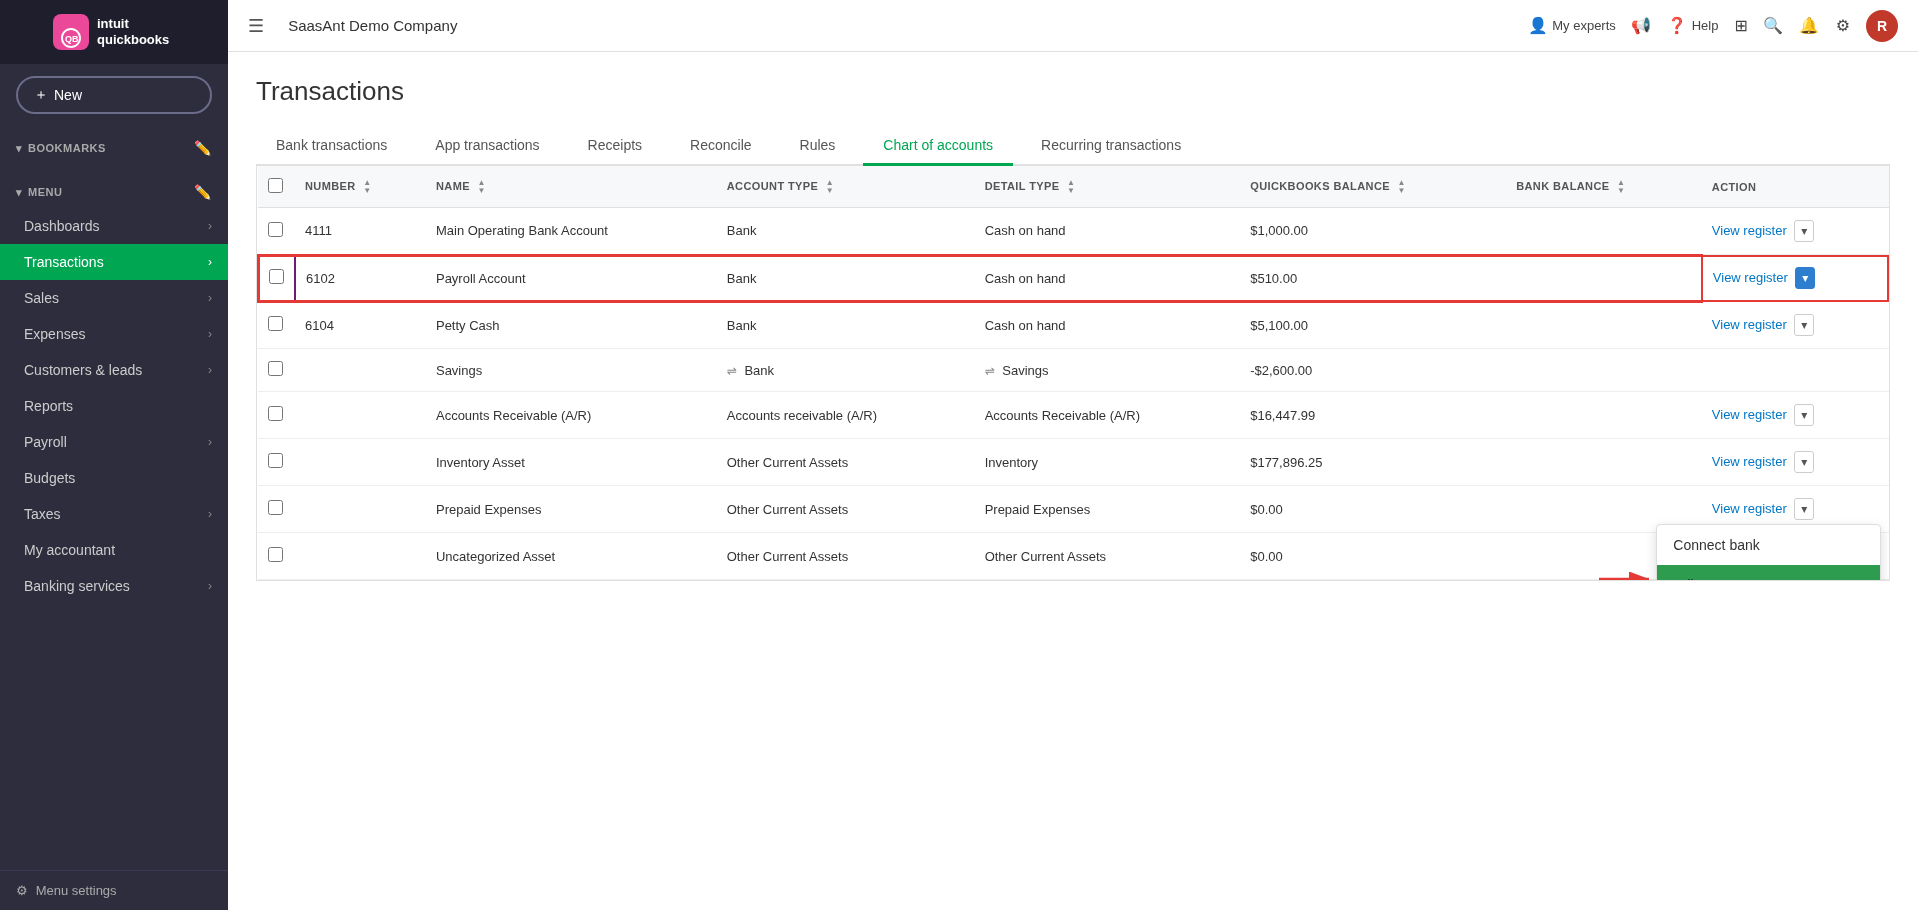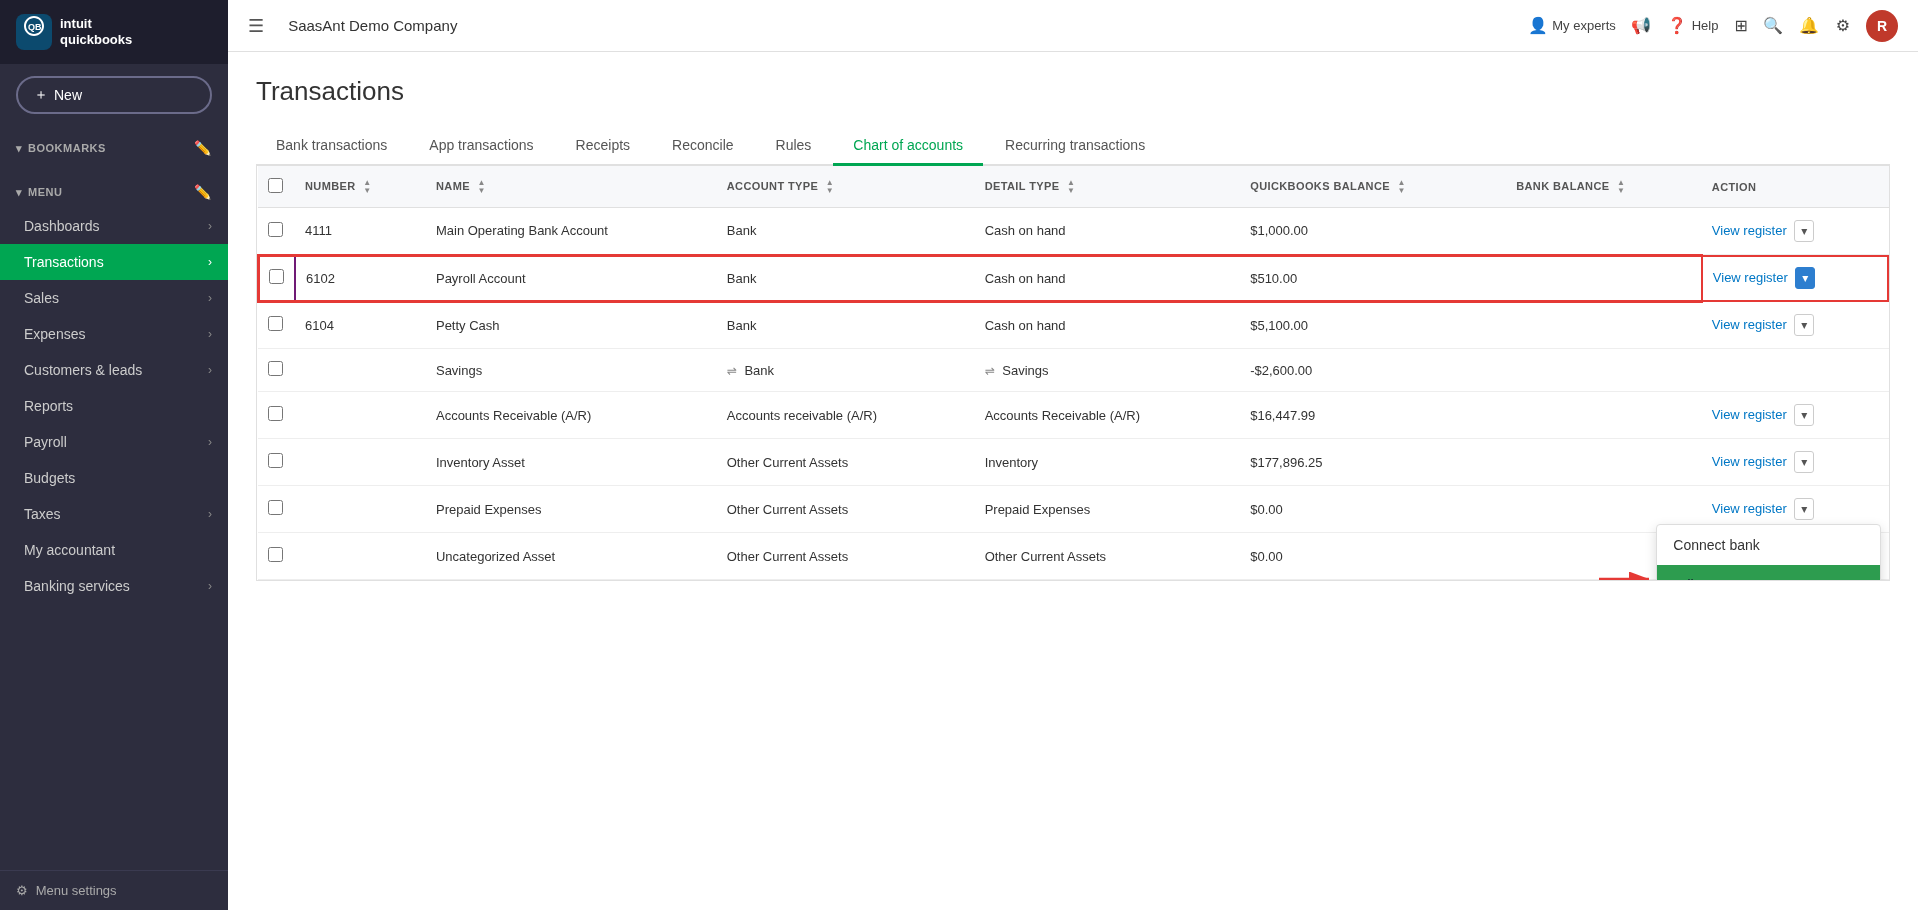--- a/index.html
+++ b/index.html
@@ -18,30 +18,31 @@
     }
     .sidebar-logo {
       display: flex;
       align-items: center;
       padding: 14px 16px;
       background: #1e1e2d;
     }
     .logo-icon {
       width: 36px;
       height: 36px;
-      background: #0c4a6e;
+      background: #ec4899;
       border-radius: 8px;
       display: flex;
-      align-items: flex-start;
+      align-items: flex-end;
       justify-content: center;
       margin-right: 8px;
       font-size: 10px;
       font-weight: bold;
       color: white;
       flex-shrink: 0;
+      margin-left: 37px;
     }
     .logo-text {
       font-size: 13px;
       color: #fff;
       line-height: 1.2;
     }
     .logo-text span { display: block; font-weight: bold; }
 
     .new-btn {
       margin: 12px 16px;
@@ -130,21 +131,21 @@
     .page-title {
       font-size: 26px;
       font-weight: 300;
       color: #333;
       margin-bottom: 20px;
     }
 
     
     .tabs {
       display: flex;
-      gap: 2px;
+      gap: 8px;
       border-bottom: 2px solid #e0e0e0;
       margin-bottom: 0;
     }
     .tab {
       padding: 10px 20px;
       font-size: 14px;
       color: #555;
       cursor: pointer;
       border-bottom: 3px solid transparent;
       margin-bottom: -2px;

